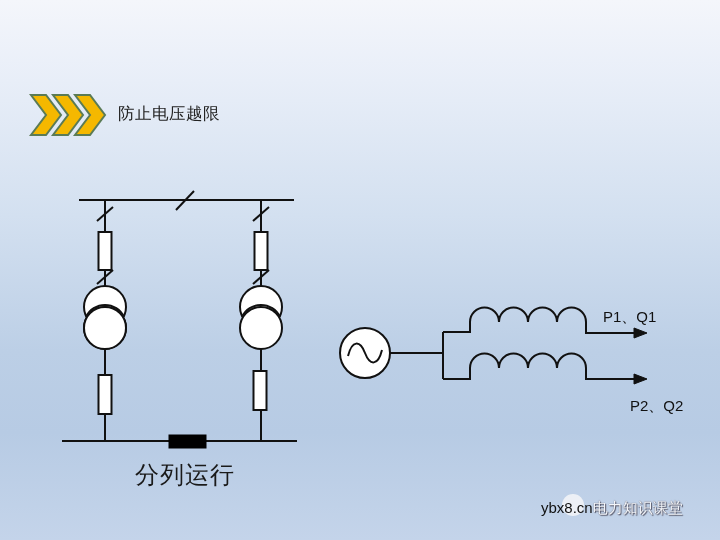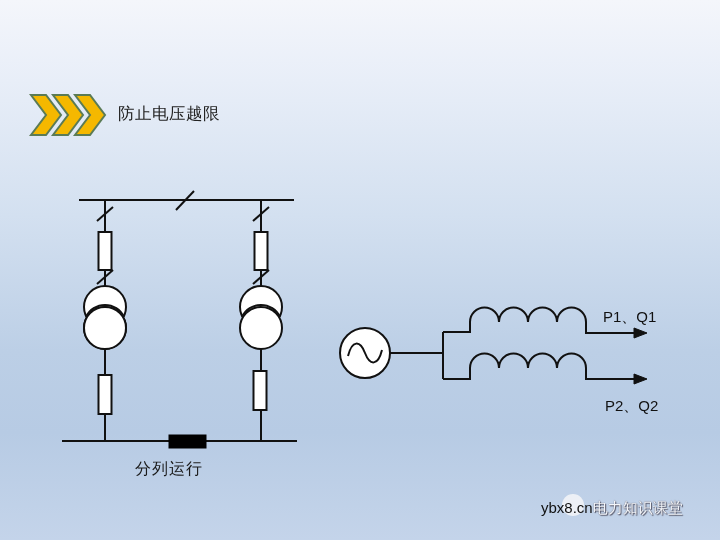--- a/index.html
+++ b/index.html
@@ -9,29 +9,29 @@
       font-family: "DejaVu Sans", sans-serif;
     }
     .slide { position: absolute; left: 0; top: 0; width: 720px; height: 518px; }
     .title {
       position: absolute; left: 118px; top: 103px;
       font-size: 16.5px; color: #222; letter-spacing: 0.5px;
       font-family: "DejaVu Sans", sans-serif;
     }
     .caption {
       position: absolute; left: 135px; top: 459px;
-      font-size: 16px; color: #1a1a1a; letter-spacing: 1px;
+      font-size: 24px; color: #1a1a1a; letter-spacing: 1px;
       font-family: "DejaVu Sans", sans-serif;
     }
     .label {
       position: absolute; font-size: 15px; color: #111;
       font-family: "Liberation Sans", sans-serif;
     }
     .label.p1 { left: 603px; top: 308px; }
-    .label.p2 { left: 605px; top: 397px; }
+    .label.p2 { left: 630px; top: 397px; }
     .watermark {
       position: absolute; left: 541px; top: 499px;
       font-size: 15px; color: #f4f6fa;
       text-shadow: 0 0 1px #445, 1px 1px 1px #556;
       font-family: "DejaVu Sans", sans-serif;
       white-space: nowrap;
     }
     .watermark .site { color: #111; text-shadow: none; font-family: "Liberation Sans", sans-serif; margin-top: 31px; }
     .wm-logo {
       position: absolute; left: 562px; top: 494px; width: 22px; height: 22px;

